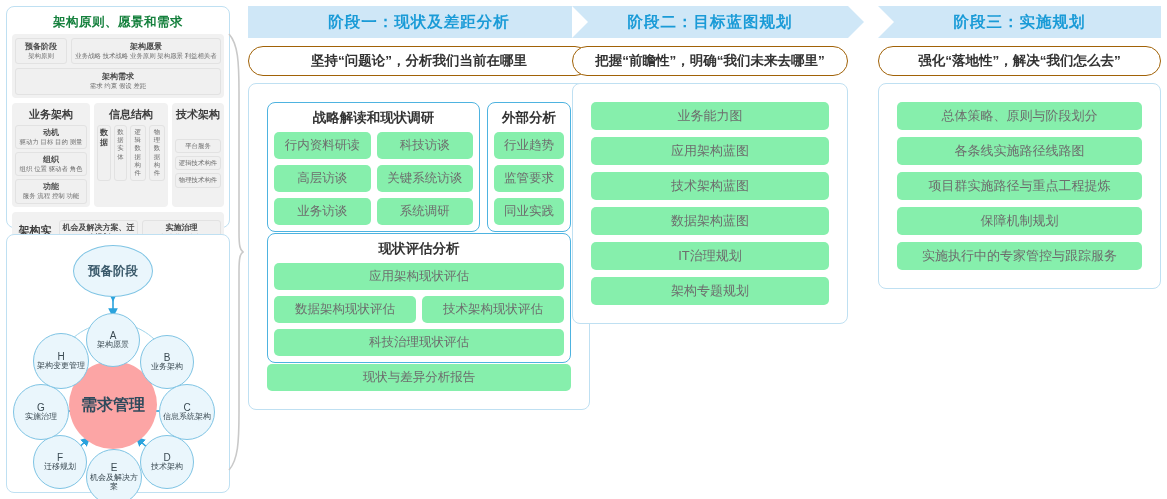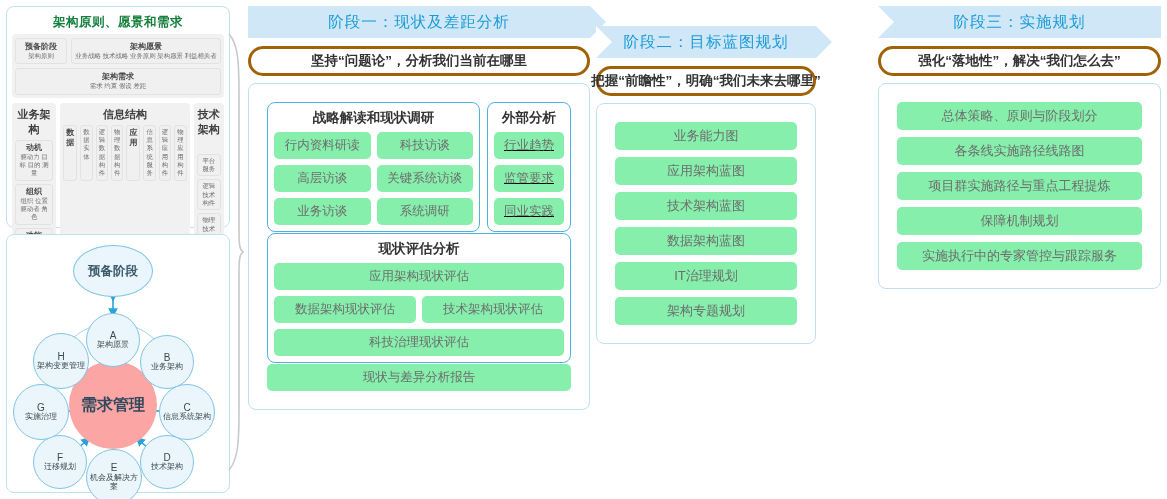--- a/index.html
+++ b/index.html
@@ -94,28 +94,28 @@
 
   
   #brace { position: absolute; left: 228px; top: 32px; width: 16px; height: 440px; }
 
   
   .phase {
     position: absolute; top: 6px;
     display: flex; flex-direction: column;
   }
   #phase1 { left: 248px; width: 342px; }
-  #phase2 { left: 596px; width: 220px; margin-top: 20px; }
+  #phase2 { left: 572px; width: 276px; }
   #phase3 { left: 878px; width: 283px; }
 
   .phase-banner {
     height: 32px;
     background: #cfe7f7;
     color: #1a9bd7;
-    font-weight: normal;
+    font-weight: bold;
     font-size: 15.5px;
     letter-spacing: 1px;
     display: flex; align-items: center; justify-content: center;
     position: relative;
   }
   .phase-banner.arrow-end::after {
     content: ""; position: absolute; right: -16px; top: 0;
     width: 0; height: 0; z-index: 3;
     border-top: 16px solid transparent;
     border-bottom: 16px solid transparent;
@@ -124,21 +124,21 @@
   .phase-banner.arrow-start::before {
     content: ""; position: absolute; left: 0px; top: 0;
     width: 0; height: 0; z-index: 4;
     border-top: 16px solid transparent;
     border-bottom: 16px solid transparent;
     border-left: 16px solid #ffffff;
   }
 
   .phase-sub {
     margin-top: 8px;
-    border: 3px solid #a16207;
+    border: 1px solid #a16207;
     border-radius: 16px;
     height: 30px;
     display: flex; align-items: center; justify-content: center;
     font-weight: bold; font-size: 13.5px; color: #333;
     background: #fff;
     white-space: nowrap;
   }
 
   .phase-body {
     margin-top: 7px;
@@ -172,21 +172,21 @@
     min-height: 26px;
     white-space: nowrap;
   }
   .tile-row { display: flex; gap: 6px; }
   .tile-row > .tile { flex: 1; }
 
   #p1-top { display: flex; gap: 7px; }
   #p1-strategy { flex: 1; }
   #p1-external { width: 84px; }
   #p1-strategy .grid { display: flex; flex-direction: column; gap: 6px; }
-  #p1-external .grid { display: flex; flex-direction: column; gap: 6px; text-decoration: underline; }
+  #p1-external .grid { display: flex; flex-direction: column; gap: 6px; }
   #p1-assess .grid { display: flex; flex-direction: column; gap: 6px; }
   #p1-report { flex: 1; }
 
   .tall { flex: 1; }
 
   .p2-list, .p3-list { display: flex; flex-direction: column; gap: 7px; flex: 1; }
   .p2-list > .tile { flex: 1; font-size: 13px; }
   .p3-list > .tile { flex: 1; font-size: 13px; }
   .p3-list > .tile.grow2 { flex: 2.05; }
 </style>
@@ -236,26 +236,20 @@
       </div>
 
       <div class="col-card" id="info-col">
         <div class="col-title">信息结构</div>
         <div class="subcol">
           <div>
             <div class="chip t-hdr">数据</div>
             <div class="chip t-sub">数据实体</div>
             <div class="chip t-sub">逻辑数据构件</div>
             <div class="chip t-sub">物理数据构件</div>
-          </div>
-          <div>
-            <div class="chip t-hdr">应用</div>
-            <div class="chip t-sub">信息系统服务</div>
-            <div class="chip t-sub">逻辑应用构件</div>
-            <div class="chip t-sub">物理应用构件</div>
           </div>
         </div>
       </div>
 
       <div class="col-card" id="tech-col">
         <div class="col-title">技术架构</div>
         <div class="stack" style="padding-top:14px">
           <div class="chip t-sub">平台服务</div>
           <div class="chip t-sub">逻辑技术构件</div>
           <div class="chip t-sub">物理技术构件</div>

